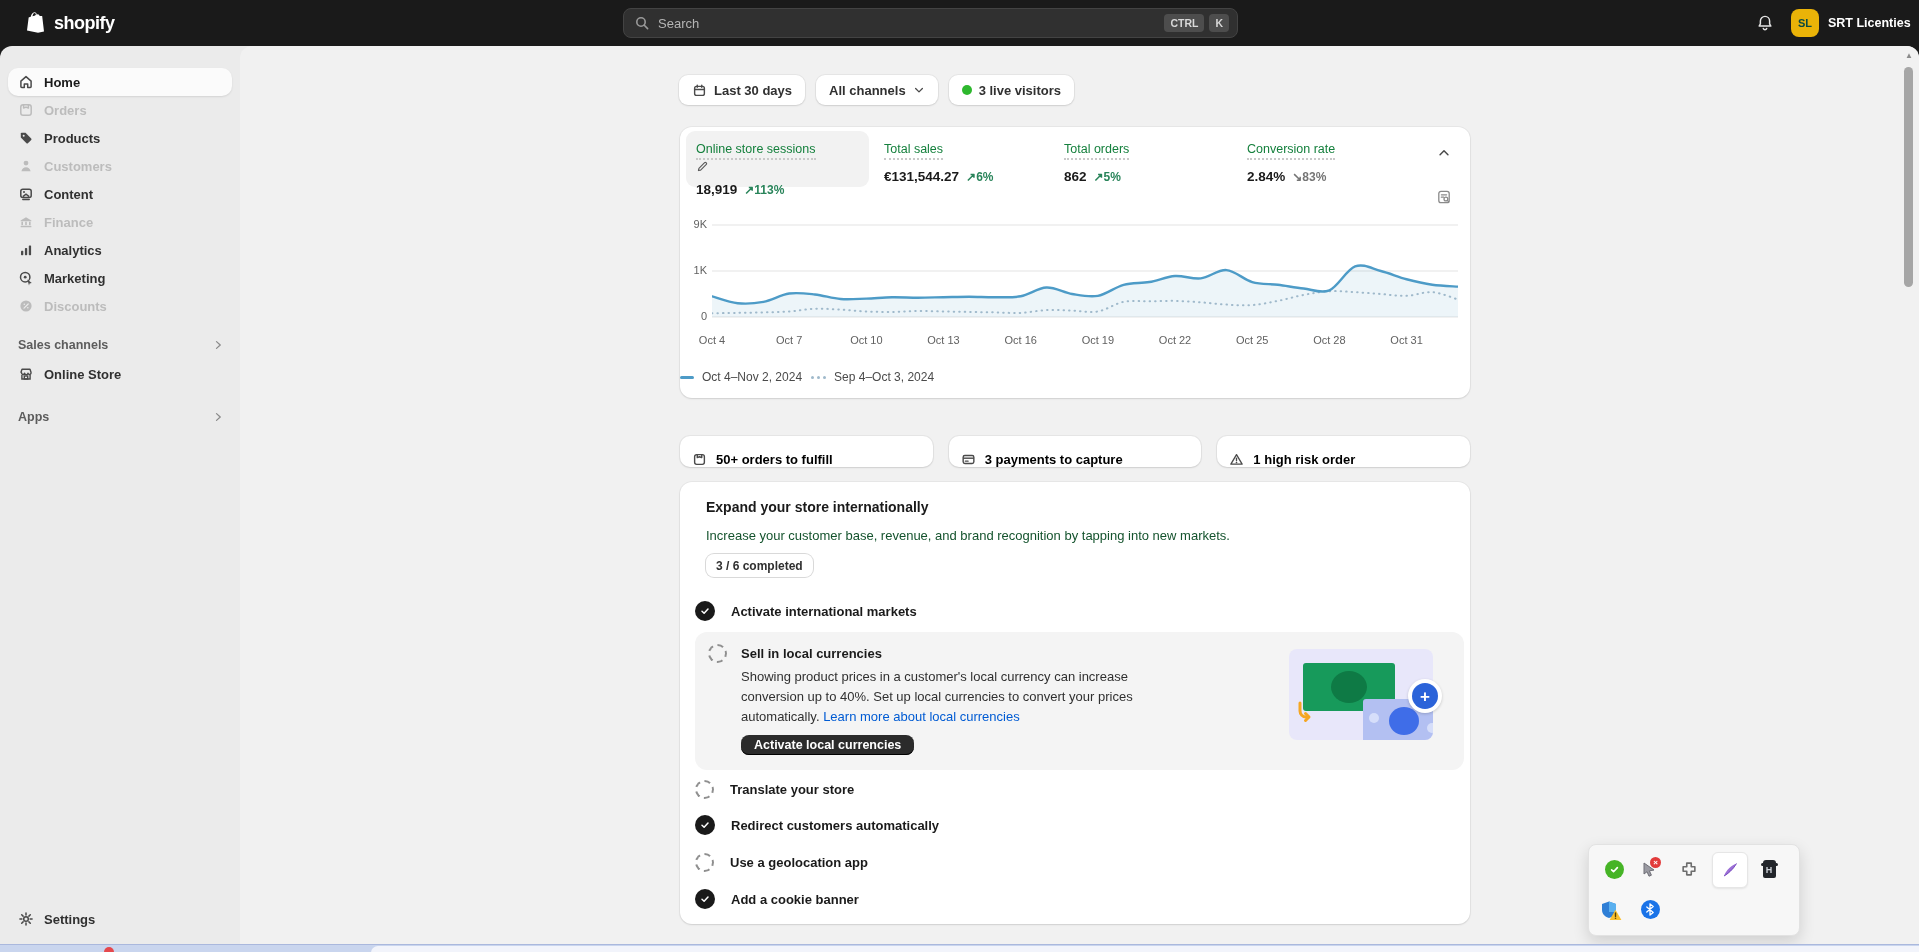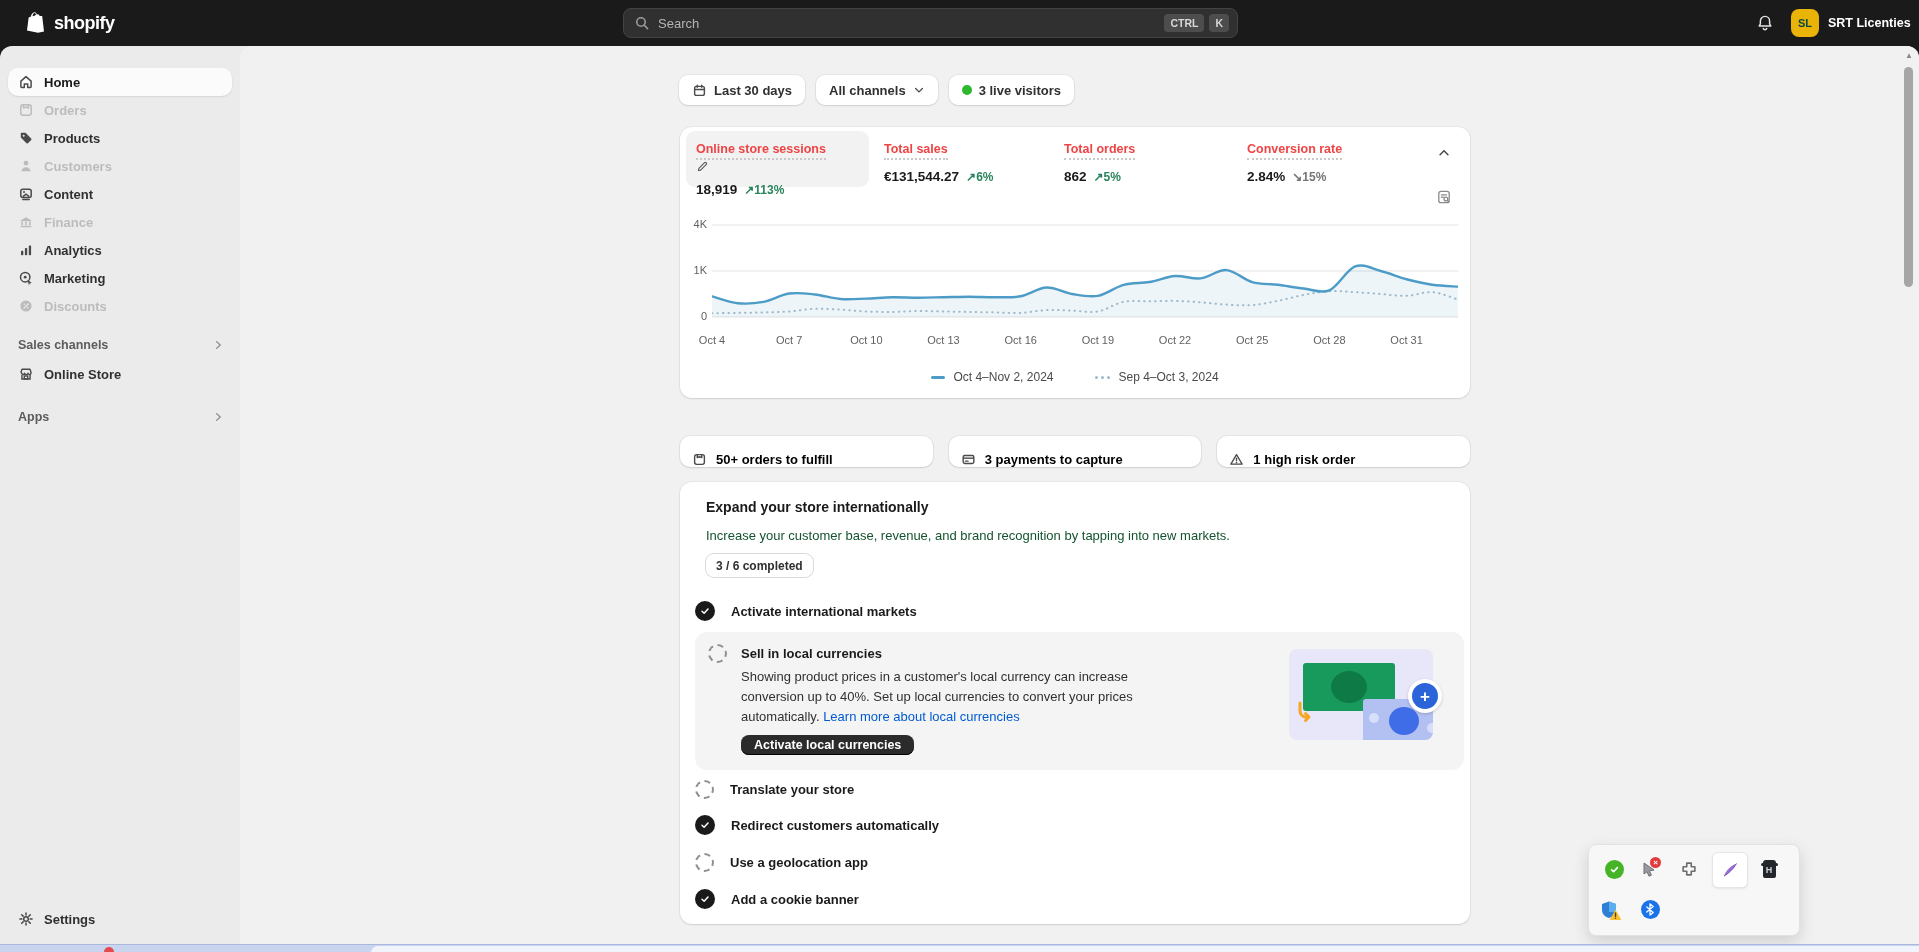--- a/index.html
+++ b/index.html
@@ -36,34 +36,34 @@
   
   .pills { position:absolute; top:29px; left:439px; display:flex; gap:11px; }
   .pill { height:30px; background:#fff; border-radius:9px; box-shadow:0 1px 2px rgba(0,0,0,.10), 0 0 0 1px rgba(0,0,0,.045); display:flex; align-items:center; gap:7px; padding:0 13px; font-size:13px; font-weight:600; color:#303030; }
   .live-dot { width:10px; height:10px; border-radius:50%; background:#2eb82e; }
 
   
   .card { background:#fff; border-radius:12px; box-shadow:0 1px 2px rgba(0,0,0,.10), 0 0 0 1px rgba(0,0,0,.04); }
   .analytics-card { position:absolute; left:440px; top:81px; width:790px; height:271px; }
   .stat-sel { position:absolute; left:6px; top:4px; width:183px; height:56px; background:#f2f2f2; border-radius:9px; }
   .stat { position:absolute; top:12px; }
-  .stat-label { font-size:12.5px; font-weight:700; color:#ef4444; border-bottom:2px dotted #c9c9c9; padding-bottom:2px; display:inline-block; }
+  .stat-label { font-size:12.5px; font-weight:400; color:#15803d; border-bottom:2px dotted #c9c9c9; padding-bottom:2px; display:inline-block; }
   .stat-value-row { margin-top:9px; display:flex; align-items:baseline; gap:7px; }
   .stat-value { font-size:13.5px; font-weight:700; color:#1a1a1a; }
   .delta { font-size:12px; font-weight:600; }
   .delta.up { color:#29845a; }
   .delta.down { color:#757575; }
   .pencil { margin-left:8px; color:#5c5c5c; }
   .collapse-btn { position:absolute; left:752px; top:14px; width:24px; height:24px; display:flex; align-items:center; justify-content:center; color:#4a4a4a; }
   .report-btn { position:absolute; left:752px; top:58px; width:24px; height:24px; display:flex; align-items:center; justify-content:center; color:#8a8a8a; }
   .ylab { position:absolute; left:0; width:27px; text-align:right; font-size:11px; color:#616161; }
   .chart-wrap { position:absolute; left:32px; top:75px; width:746px; height:125px; }
   .x-ticks { position:absolute; left:32px; top:207px; width:746px; height:14px; }
   .x-ticks span { position:absolute; transform:translateX(-50%); font-size:11px; color:#616161; white-space:nowrap; }
-  .legend { position:absolute; left:0; top:243px; width:790px; display:flex; justify-content:center; gap:42px; align-items:center; }
+  .legend { position:absolute; left:0; top:243px; width:790px; display:flex; justify-content:flex-start; gap:9px; align-items:center; }
   .legend-item { display:flex; align-items:center; gap:8px; font-size:12px; color:#4a4a4a; }
   .lg-solid { width:14px; height:3px; border-radius:2px; background:#4d9bc7; }
   .lg-dotted { display:flex; gap:3px; }
   .lg-dotted i { width:3px; height:3px; border-radius:50%; background:#9fb9cb; }
 
   
   .actions { position:absolute; left:440px; top:390px; width:790px; display:flex; gap:16px; }
   .action-btn { flex:1; height:31px; background:#fff; border-radius:10px; box-shadow:0 1px 2px rgba(0,0,0,.10), 0 0 0 1px rgba(0,0,0,.045); display:flex; align-items:flex-end; gap:9px; padding:0 12px; font-size:13px; font-weight:600; color:#000000; }
   .action-btn .aicon { color:#4a4a4a; display:flex; }
 
@@ -338,21 +338,21 @@
           <span class="stat-label">Total orders</span>
           <div class="stat-value-row">
               <span class="stat-value">862</span>
               <span class="delta up"><span>↗</span><span>5%</span></span>
             </div>
         </div>
         <div class="stat" style="left:567px;">
           <span class="stat-label">Conversion rate</span>
           <div class="stat-value-row">
               <span class="stat-value">2.84%</span>
-              <span class="delta down"><span>↘</span><span>15%</span></span>
+              <span class="delta down"><span>↘</span><span>83%</span></span>
             </div>
         </div>
 
         <div class="collapse-btn">
           <span>
               <svg width="14" height="14" viewBox="0 0 16 16">
                 <path d="M3.5 10 8 5.5 12.5 10" fill="none" stroke="#4a4a4a" stroke-width="1.7" stroke-linecap="round" stroke-linejoin="round"></path>
               </svg>
             </span>
         </div>
@@ -363,21 +363,21 @@
                 <path d="M5.4 5.8h5.2M5.4 8.2H7.6" stroke="#8a8a8a" stroke-width="1.3" stroke-linecap="round"></path>
                 <circle cx="9.9" cy="10" r="1.9" fill="#fff" stroke="#8a8a8a" stroke-width="1.3"></circle>
                 <path d="M11.3 11.4 12.8 12.9" stroke="#8a8a8a" stroke-width="1.3" stroke-linecap="round"></path>
               </svg>
             </span>
         </div>
 
         <div id="y-labels">
             <div class="ylab" style="top: 183px;">0</div>
             <div class="ylab" style="top: 137px;">1K</div>
-            <div class="ylab" style="top: 91px;">4K</div>
+            <div class="ylab" style="top: 91px;">9K</div>
           </div>
 
         <div class="chart-wrap">
           <svg id="sessions-chart" width="746" height="125" viewBox="0 0 746 125">
               <line x1="0" x2="746" y1="115" y2="115" stroke="#e3e3e3" stroke-width="1"></line>
               <line x1="0" x2="746" y1="69" y2="69" stroke="#e3e3e3" stroke-width="1"></line>
               <line x1="0" x2="746" y1="23" y2="23" stroke="#e3e3e3" stroke-width="1"></line>
               <path d="M0,94.3C4.287356321839081,95.45 17.149425287356323,100.28 25.724137931034484,101.2C34.298850574712645,102.12 42.87356321839081,101.42999999999999 51.44827586206897,99.82C60.02298850574713,98.21 68.59770114942529,92.76666666666665 77.17241379310344,91.53999999999999C85.7471264367816,90.31333333333333 94.32183908045977,91.54 102.89655172413794,92.46000000000001C111.4712643678161,93.38000000000001 120.04597701149426,96.37 128.6206896551724,97.06C137.19540229885058,97.75 145.77011494252872,96.90666666666667 154.3448275862069,96.6C162.91954022988506,96.29333333333332 171.49425287356323,95.37333333333333 180.0689655172414,95.22C188.64367816091956,95.06666666666666 197.2183908045977,95.68 205.79310344827587,95.68C214.36781609195404,95.68 222.94252873563218,95.37333333333333 231.51724137931035,95.22C240.09195402298852,95.06666666666666 248.66666666666666,94.76 257.2413793103448,94.76C265.81609195402297,94.76 274.39080459770116,95.29666666666667 282.9655172413793,95.22C291.54022988505744,95.14333333333333 300.11494252873564,95.91 308.6896551724138,94.3C317.2643678160919,92.69 325.8390804597701,85.94333333333333 334.41379310344826,85.56C342.9885057471264,85.17666666666668 351.56321839080465,90.62 360.1379310344828,92C368.71264367816093,93.38 377.2873563218391,95.37333333333333 385.86206896551727,93.84C394.4367816091954,92.30666666666667 403.0114942528736,85.1 411.58620689655174,82.8C420.1609195402299,80.5 428.735632183908,81.49666666666666 437.31034482758616,80.03999999999999C445.8850574712643,78.58333333333333 454.45977011494256,74.67333333333333 463.0344827586207,74.06C471.60919540229884,73.44666666666667 480.18390804597703,77.35666666666667 488.7586206896552,76.36C497.3333333333333,75.36333333333333 505.9080459770115,67.46666666666667 514.4827586206897,68.08C523.0574712643678,68.69333333333333 531.632183908046,77.58666666666666 540.2068965517242,80.03999999999999C548.7816091954023,82.49333333333333 557.3563218390805,81.72666666666666 565.9310344827586,82.8C574.5057471264367,83.87333333333333 583.080459770115,85.56 591.6551724137931,86.48C600.2298850574713,87.4 608.8045977011494,92 617.3793103448276,88.32C625.9540229885057,84.63999999999999 634.5287356321838,67.62 643.103448275862,64.4C651.6781609195401,61.18000000000001 660.2528735632184,66.85333333333334 668.8275862068965,69C677.4022988505747,71.14666666666666 685.9770114942529,74.98 694.551724137931,77.28C703.1264367816092,79.58 711.7011494252874,81.57333333333332 720.2758620689656,82.8C728.8505747126437,84.02666666666667 741.7126436781609,84.33333333333333 746,84.64L746,115L0,115Z" fill="rgba(77,155,199,0.10)"></path>
               <path d="M0,111.32C4.287356321839081,111.24333333333333 17.149425287356323,111.01333333333334 25.724137931034484,110.86C34.298850574712645,110.70666666666666 42.87356321839081,110.63000000000001 51.44827586206897,110.4C60.02298850574713,110.17 68.59770114942529,110.09333333333333 77.17241379310344,109.48C85.7471264367816,108.86666666666667 94.32183908045977,107.02666666666667 102.89655172413794,106.72C111.4712643678161,106.41333333333333 120.04597701149426,107.18 128.6206896551724,107.64C137.19540229885058,108.1 145.77011494252872,109.09666666666666 154.3448275862069,109.48C162.91954022988506,109.86333333333334 171.49425287356323,110.01666666666667 180.0689655172414,109.94C188.64367816091956,109.86333333333333 197.2183908045977,109.09666666666666 205.79310344827587,109.02C214.36781609195404,108.94333333333333 222.94252873563218,109.32666666666667 231.51724137931035,109.48C240.09195402298852,109.63333333333334 248.66666666666666,109.78666666666666 257.2413793103448,109.94C265.81609195402297,110.09333333333333 274.39080459770116,110.24666666666667 282.9655172413793,110.4C291.54022988505744,110.55333333333334 300.11494252873564,111.24333333333334 308.6896551724138,110.86C317.2643678160919,110.47666666666666 325.8390804597701,108.48333333333332 334.41379310344826,108.1C342.9885057471264,107.71666666666667 351.56321839080465,108.33 360.1379310344828,108.56C368.71264367816093,108.79 377.2873563218391,110.93666666666667 385.86206896551727,109.48C394.4367816091954,108.02333333333334 403.0114942528736,101.50666666666666 411.58620689655174,99.82C420.1609195402299,98.13333333333333 428.735632183908,99.51333333333334 437.31034482758616,99.36C445.8850574712643,99.20666666666666 454.45977011494256,98.74666666666667 463.0344827586207,98.9C471.60919540229884,99.05333333333334 480.18390804597703,99.66666666666667 488.7586206896552,100.28C497.3333333333333,100.89333333333333 505.9080459770115,102.12 514.4827586206897,102.58C523.0574712643678,103.03999999999999 531.632183908046,103.65333333333334 540.2068965517242,103.04C548.7816091954023,102.42666666666668 557.3563218390805,100.58666666666667 565.9310344827586,98.9C574.5057471264367,97.21333333333334 583.080459770115,94.53 591.6551724137931,92.92C600.2298850574713,91.31 608.8045977011494,89.70000000000002 617.3793103448276,89.24000000000001C625.9540229885057,88.78 634.5287356321838,89.7 643.103448275862,90.16C651.6781609195401,90.61999999999999 660.2528735632184,91.38666666666667 668.8275862068965,92C677.4022988505747,92.61333333333333 685.9770114942529,94.14666666666668 694.551724137931,93.84C703.1264367816092,93.53333333333333 711.7011494252874,89.54666666666667 720.2758620689656,90.16C728.8505747126437,90.77333333333333 741.7126436781609,96.29333333333332 746,97.52" fill="none" stroke="#9fb9cb" stroke-width="2" stroke-linecap="round" stroke-dasharray="0.5 5"></path>
               <path d="M0,94.3C4.287356321839081,95.45 17.149425287356323,100.28 25.724137931034484,101.2C34.298850574712645,102.12 42.87356321839081,101.42999999999999 51.44827586206897,99.82C60.02298850574713,98.21 68.59770114942529,92.76666666666665 77.17241379310344,91.53999999999999C85.7471264367816,90.31333333333333 94.32183908045977,91.54 102.89655172413794,92.46000000000001C111.4712643678161,93.38000000000001 120.04597701149426,96.37 128.6206896551724,97.06C137.19540229885058,97.75 145.77011494252872,96.90666666666667 154.3448275862069,96.6C162.91954022988506,96.29333333333332 171.49425287356323,95.37333333333333 180.0689655172414,95.22C188.64367816091956,95.06666666666666 197.2183908045977,95.68 205.79310344827587,95.68C214.36781609195404,95.68 222.94252873563218,95.37333333333333 231.51724137931035,95.22C240.09195402298852,95.06666666666666 248.66666666666666,94.76 257.2413793103448,94.76C265.81609195402297,94.76 274.39080459770116,95.29666666666667 282.9655172413793,95.22C291.54022988505744,95.14333333333333 300.11494252873564,95.91 308.6896551724138,94.3C317.2643678160919,92.69 325.8390804597701,85.94333333333333 334.41379310344826,85.56C342.9885057471264,85.17666666666668 351.56321839080465,90.62 360.1379310344828,92C368.71264367816093,93.38 377.2873563218391,95.37333333333333 385.86206896551727,93.84C394.4367816091954,92.30666666666667 403.0114942528736,85.1 411.58620689655174,82.8C420.1609195402299,80.5 428.735632183908,81.49666666666666 437.31034482758616,80.03999999999999C445.8850574712643,78.58333333333333 454.45977011494256,74.67333333333333 463.0344827586207,74.06C471.60919540229884,73.44666666666667 480.18390804597703,77.35666666666667 488.7586206896552,76.36C497.3333333333333,75.36333333333333 505.9080459770115,67.46666666666667 514.4827586206897,68.08C523.0574712643678,68.69333333333333 531.632183908046,77.58666666666666 540.2068965517242,80.03999999999999C548.7816091954023,82.49333333333333 557.3563218390805,81.72666666666666 565.9310344827586,82.8C574.5057471264367,83.87333333333333 583.080459770115,85.56 591.6551724137931,86.48C600.2298850574713,87.4 608.8045977011494,92 617.3793103448276,88.32C625.9540229885057,84.63999999999999 634.5287356321838,67.62 643.103448275862,64.4C651.6781609195401,61.18000000000001 660.2528735632184,66.85333333333334 668.8275862068965,69C677.4022988505747,71.14666666666666 685.9770114942529,74.98 694.551724137931,77.28C703.1264367816092,79.58 711.7011494252874,81.57333333333332 720.2758620689656,82.8C728.8505747126437,84.02666666666667 741.7126436781609,84.33333333333333 746,84.64" fill="none" stroke="#4d9bc7" stroke-width="2.4" stroke-linecap="round"></path>

